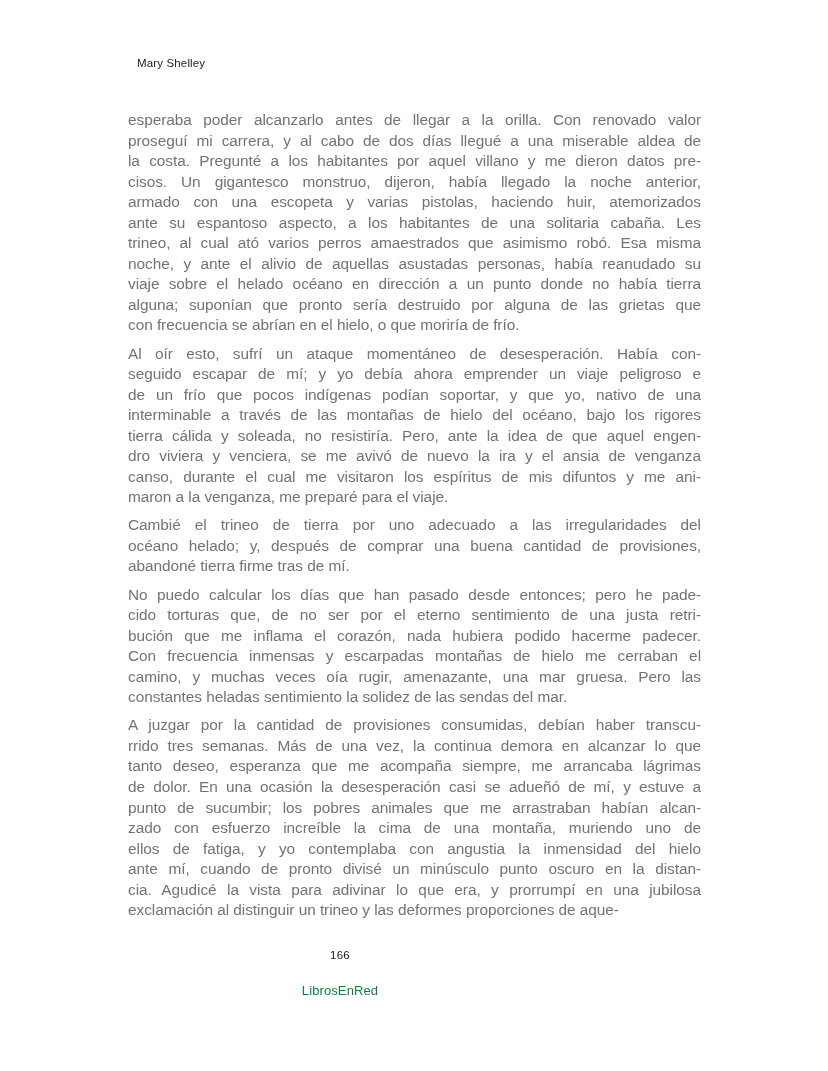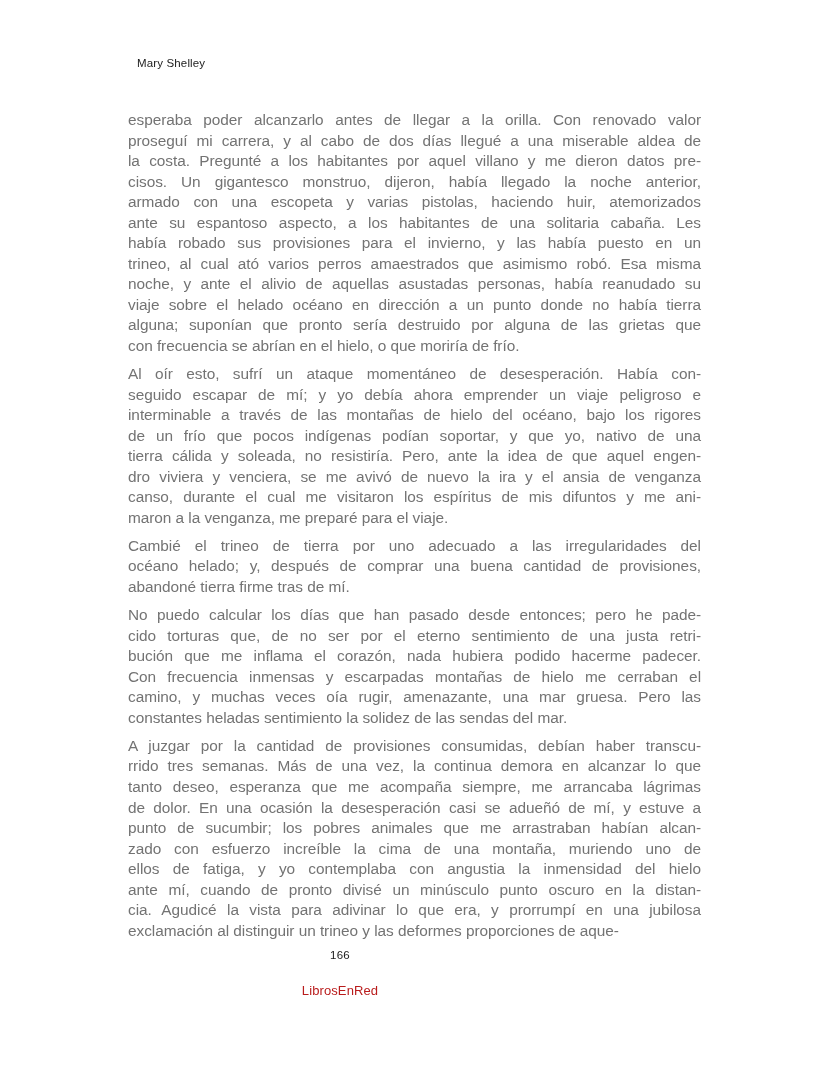--- a/index.html
+++ b/index.html
@@ -72,51 +72,50 @@
   }
   .page-number {
     top: 949px;
     font-size: 11.5px;
     color: #1c1c1c;
     letter-spacing: 0.2px;
   }
   .imprint {
     top: 983px;
     font-size: 13px;
-    color: #b91c1c;
+    color: #15803d;
     letter-spacing: 0.1px;
   }
 </style>
 </head>
 <body>
 
 <div class="page">
 
   <div class="running-head">Mary Shelley</div>
 
   <div class="text-block">
       <p class="para">
         <span class="ln">esperaba poder alcanzarlo antes de llegar a la orilla. Con renovado valor</span>
         <span class="ln">proseguí mi carrera, y al cabo de dos días llegué a una miserable aldea de</span>
         <span class="ln">la costa. Pregunté a los habitantes por aquel villano y me dieron datos pre-</span>
         <span class="ln">cisos. Un gigantesco monstruo, dijeron, había llegado la noche anterior,</span>
         <span class="ln">armado con una escopeta y varias pistolas, haciendo huir, atemorizados</span>
         <span class="ln">ante su espantoso aspecto, a los habitantes de una solitaria cabaña. Les</span>
-        <span class="ln">había robado sus provisiones para el invierno, y las había puesto en un</span>
         <span class="ln">trineo, al cual ató varios perros amaestrados que asimismo robó. Esa misma</span>
         <span class="ln">noche, y ante el alivio de aquellas asustadas personas, había reanudado su</span>
         <span class="ln">viaje sobre el helado océano en dirección a un punto donde no había tierra</span>
         <span class="ln">alguna; suponían que pronto sería destruido por alguna de las grietas que</span>
         <span class="ln last">con frecuencia se abrían en el hielo, o que moriría de frío.</span>
       </p>
       <p class="para">
         <span class="ln">Al oír esto, sufrí un ataque momentáneo de desesperación. Había con-</span>
         <span class="ln">seguido escapar de mí; y yo debía ahora emprender un viaje peligroso e</span>
+        <span class="ln">de un frío que pocos indígenas podían soportar, y que yo, nativo de una</span>
         <span class="ln">interminable a través de las montañas de hielo del océano, bajo los rigores</span>
-        <span class="ln">de un frío que pocos indígenas podían soportar, y que yo, nativo de una</span>
         <span class="ln">tierra cálida y soleada, no resistiría. Pero, ante la idea de que aquel engen-</span>
         <span class="ln">dro viviera y venciera, se me avivó de nuevo la ira y el ansia de venganza</span>
         <span class="ln">canso, durante el cual me visitaron los espíritus de mis difuntos y me ani-</span>
         <span class="ln last">maron a la venganza, me preparé para el viaje.</span>
       </p>
       <p class="para">
         <span class="ln">Cambié el trineo de tierra por uno adecuado a las irregularidades del</span>
         <span class="ln">océano helado; y, después de comprar una buena cantidad de provisiones,</span>
         <span class="ln last">abandoné tierra firme tras de mí.</span>
       </p>

